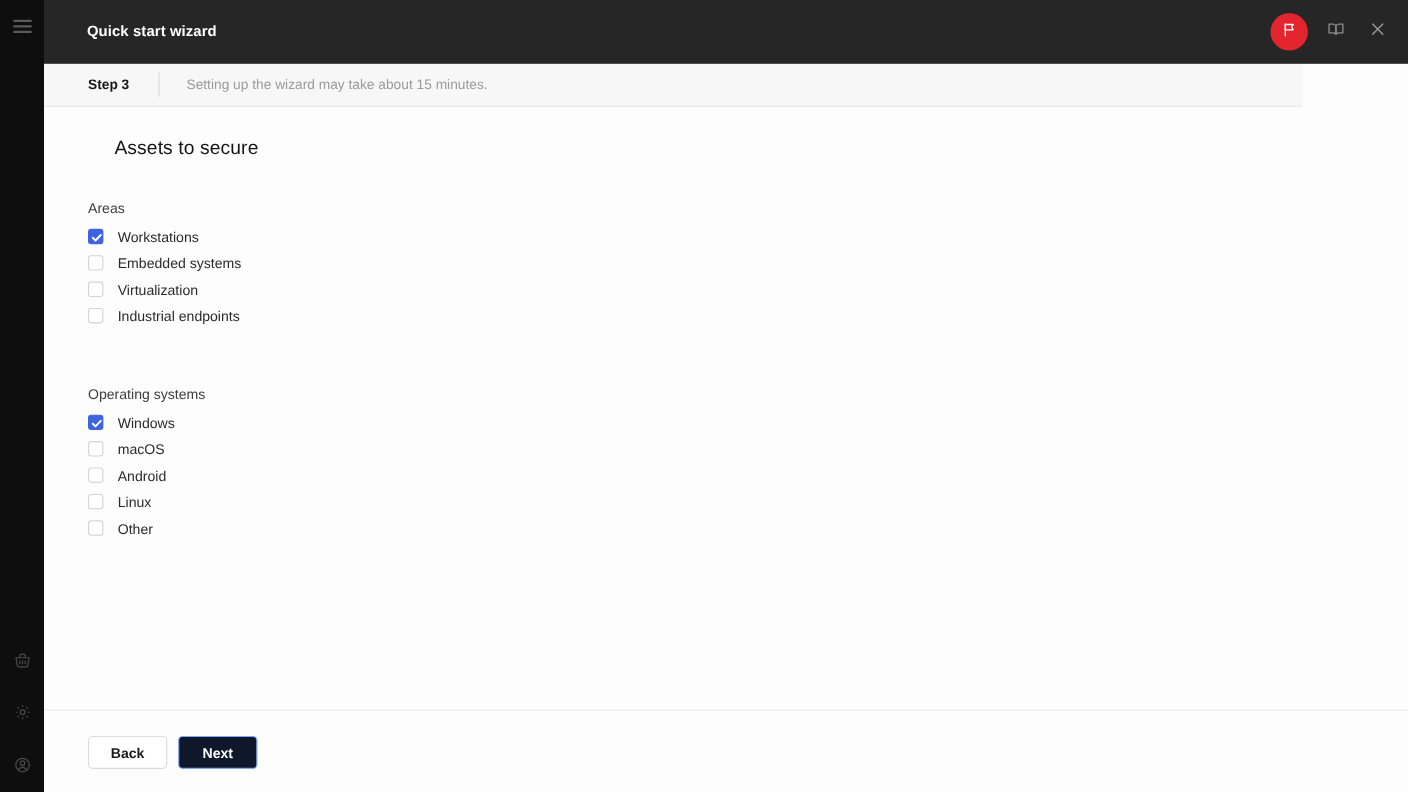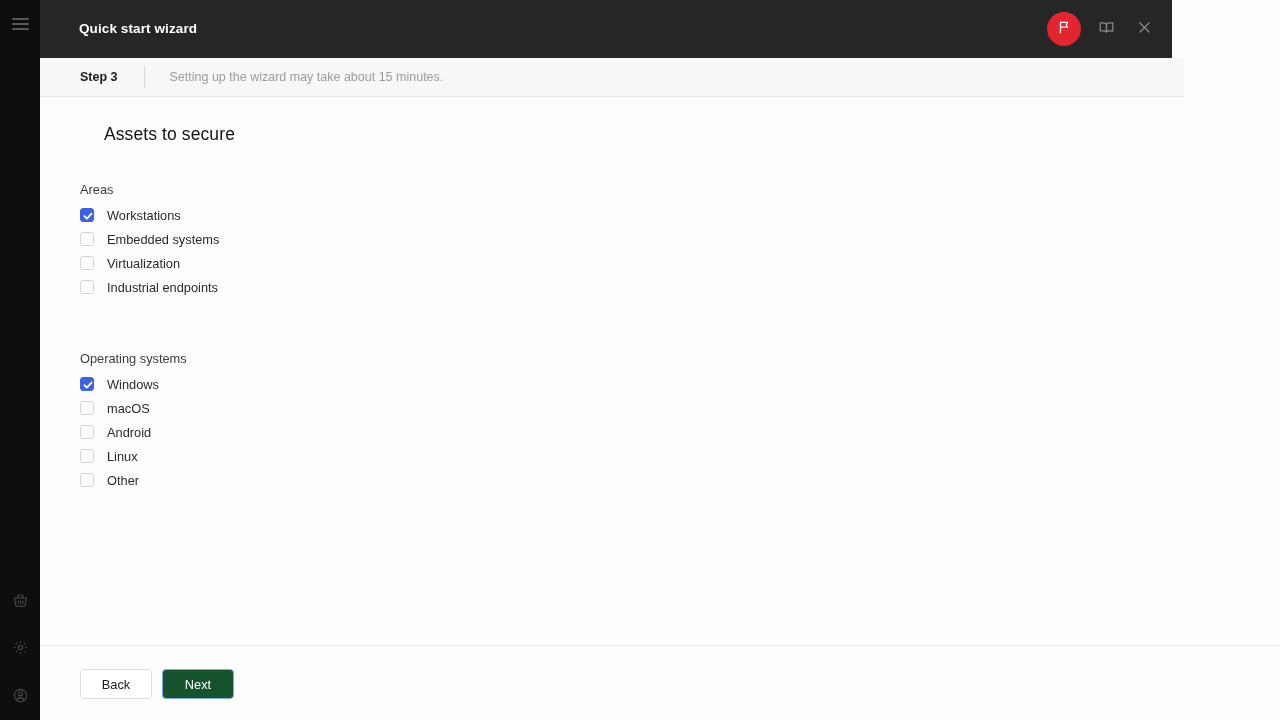--- a/index.html
+++ b/index.html
@@ -57,21 +57,21 @@
   }
   .rail-icon svg { display: block; }
   #rail-basket { top: 583px; }
   #rail-gear   { top: 630px; }
   #rail-user   { top: 678px; }
 
   
   #header {
     position: absolute;
     left: 40px; top: 0;
-    width: 1132px;
+    width: 1240px;
     height: 58px;
     background: #262626;
     z-index: 20;
   }
   #header-title {
     position: absolute;
     left: 39px;
     top: 21px;
     font-size: 13.5px;
     font-weight: bold;
@@ -200,20 +200,21 @@
   }
 
   
   #footer {
     position: absolute;
     left: 40px; top: 645px;
     width: 1240px;
     height: 75px;
     background: #fdfdfd;
     border-top: 1px solid #e9e9e9;
+    font-weight: bold;
   }
   #footer-inner {
     position: absolute;
     left: 40px;
     top: 23px;
     display: flex;
     gap: 10px;
   }
   .btn {
     height: 30px;
@@ -227,21 +228,21 @@
     justify-content: center;
     cursor: pointer;
     border: 1px solid transparent;
   }
   #btn-back {
     background: #ffffff;
     border-color: #dcdcdc;
     color: #1a1a1a;
   }
   #btn-next {
-    background: #14532d;
+    background: #0f172a;
     color: #ffffff;
     border-color: #80a5f5;
     cursor: default;
   }
 </style>
 </head>
 <body>
 
 <div id="app">
 

